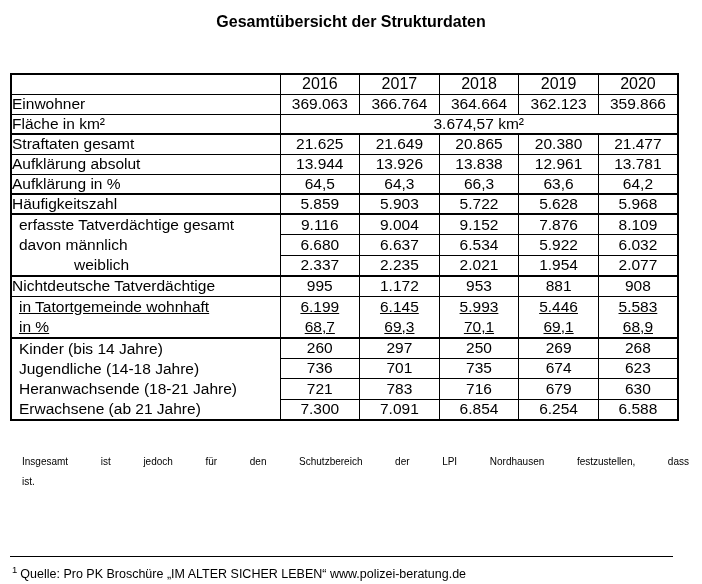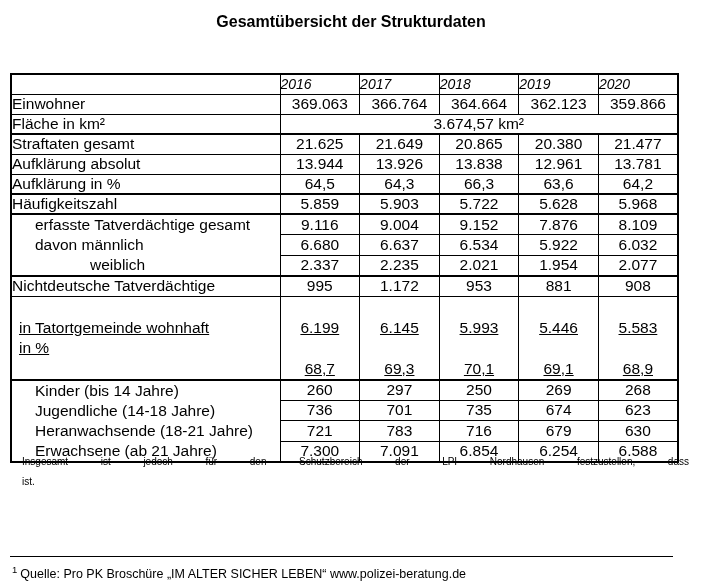--- a/index.html
+++ b/index.html
@@ -37,36 +37,35 @@
     border: 1px solid #000;
     height: 20px;
     padding: 0;
     overflow: hidden;
     white-space: nowrap;
     font-weight: normal;
     vertical-align: middle;
   }
   th.year {
     font-weight: bold;
-    text-align: left;
+    text-align: center;
     height: 21px;
-    font-size: 14px;
-    font-style: italic;
+    font-size: 16px;
   }
   td.lbl { text-align: left; padding-left: 7px; }
   td.val { text-align: center; }
   td.spanval { text-align: center; }
   tr.sep > th, tr.sep > td { border-top: 2px solid #000; }
   td.mlabel { vertical-align: top; }
-  td.mlabel div { height: 20px; line-height: 20px; padding-left: 7px; margin-left: 16px; }
+  td.mlabel div { height: 20px; line-height: 20px; padding-left: 7px; }
   td.mlabel div.indent { padding-left: 62px; }
   td.twol { vertical-align: top; text-decoration: underline; }
   td.twol div { height: 20px; line-height: 20px; }
   td.twol.lbl2 div { padding-left: 7px; }
-  td.twol.val2 div { text-align: center; margin-top: 21px; }
+  td.twol.val2 div { text-align: center; }
   .para {
     position: absolute;
     top: 452px; left: 22px;
     width: 667px;
     font-size: 10px;
     line-height: 19.5px;
   }
   .para .jline { text-align: justify; text-align-last: justify; }
   .para .lline { text-align: left; }
   .foot-rule {

